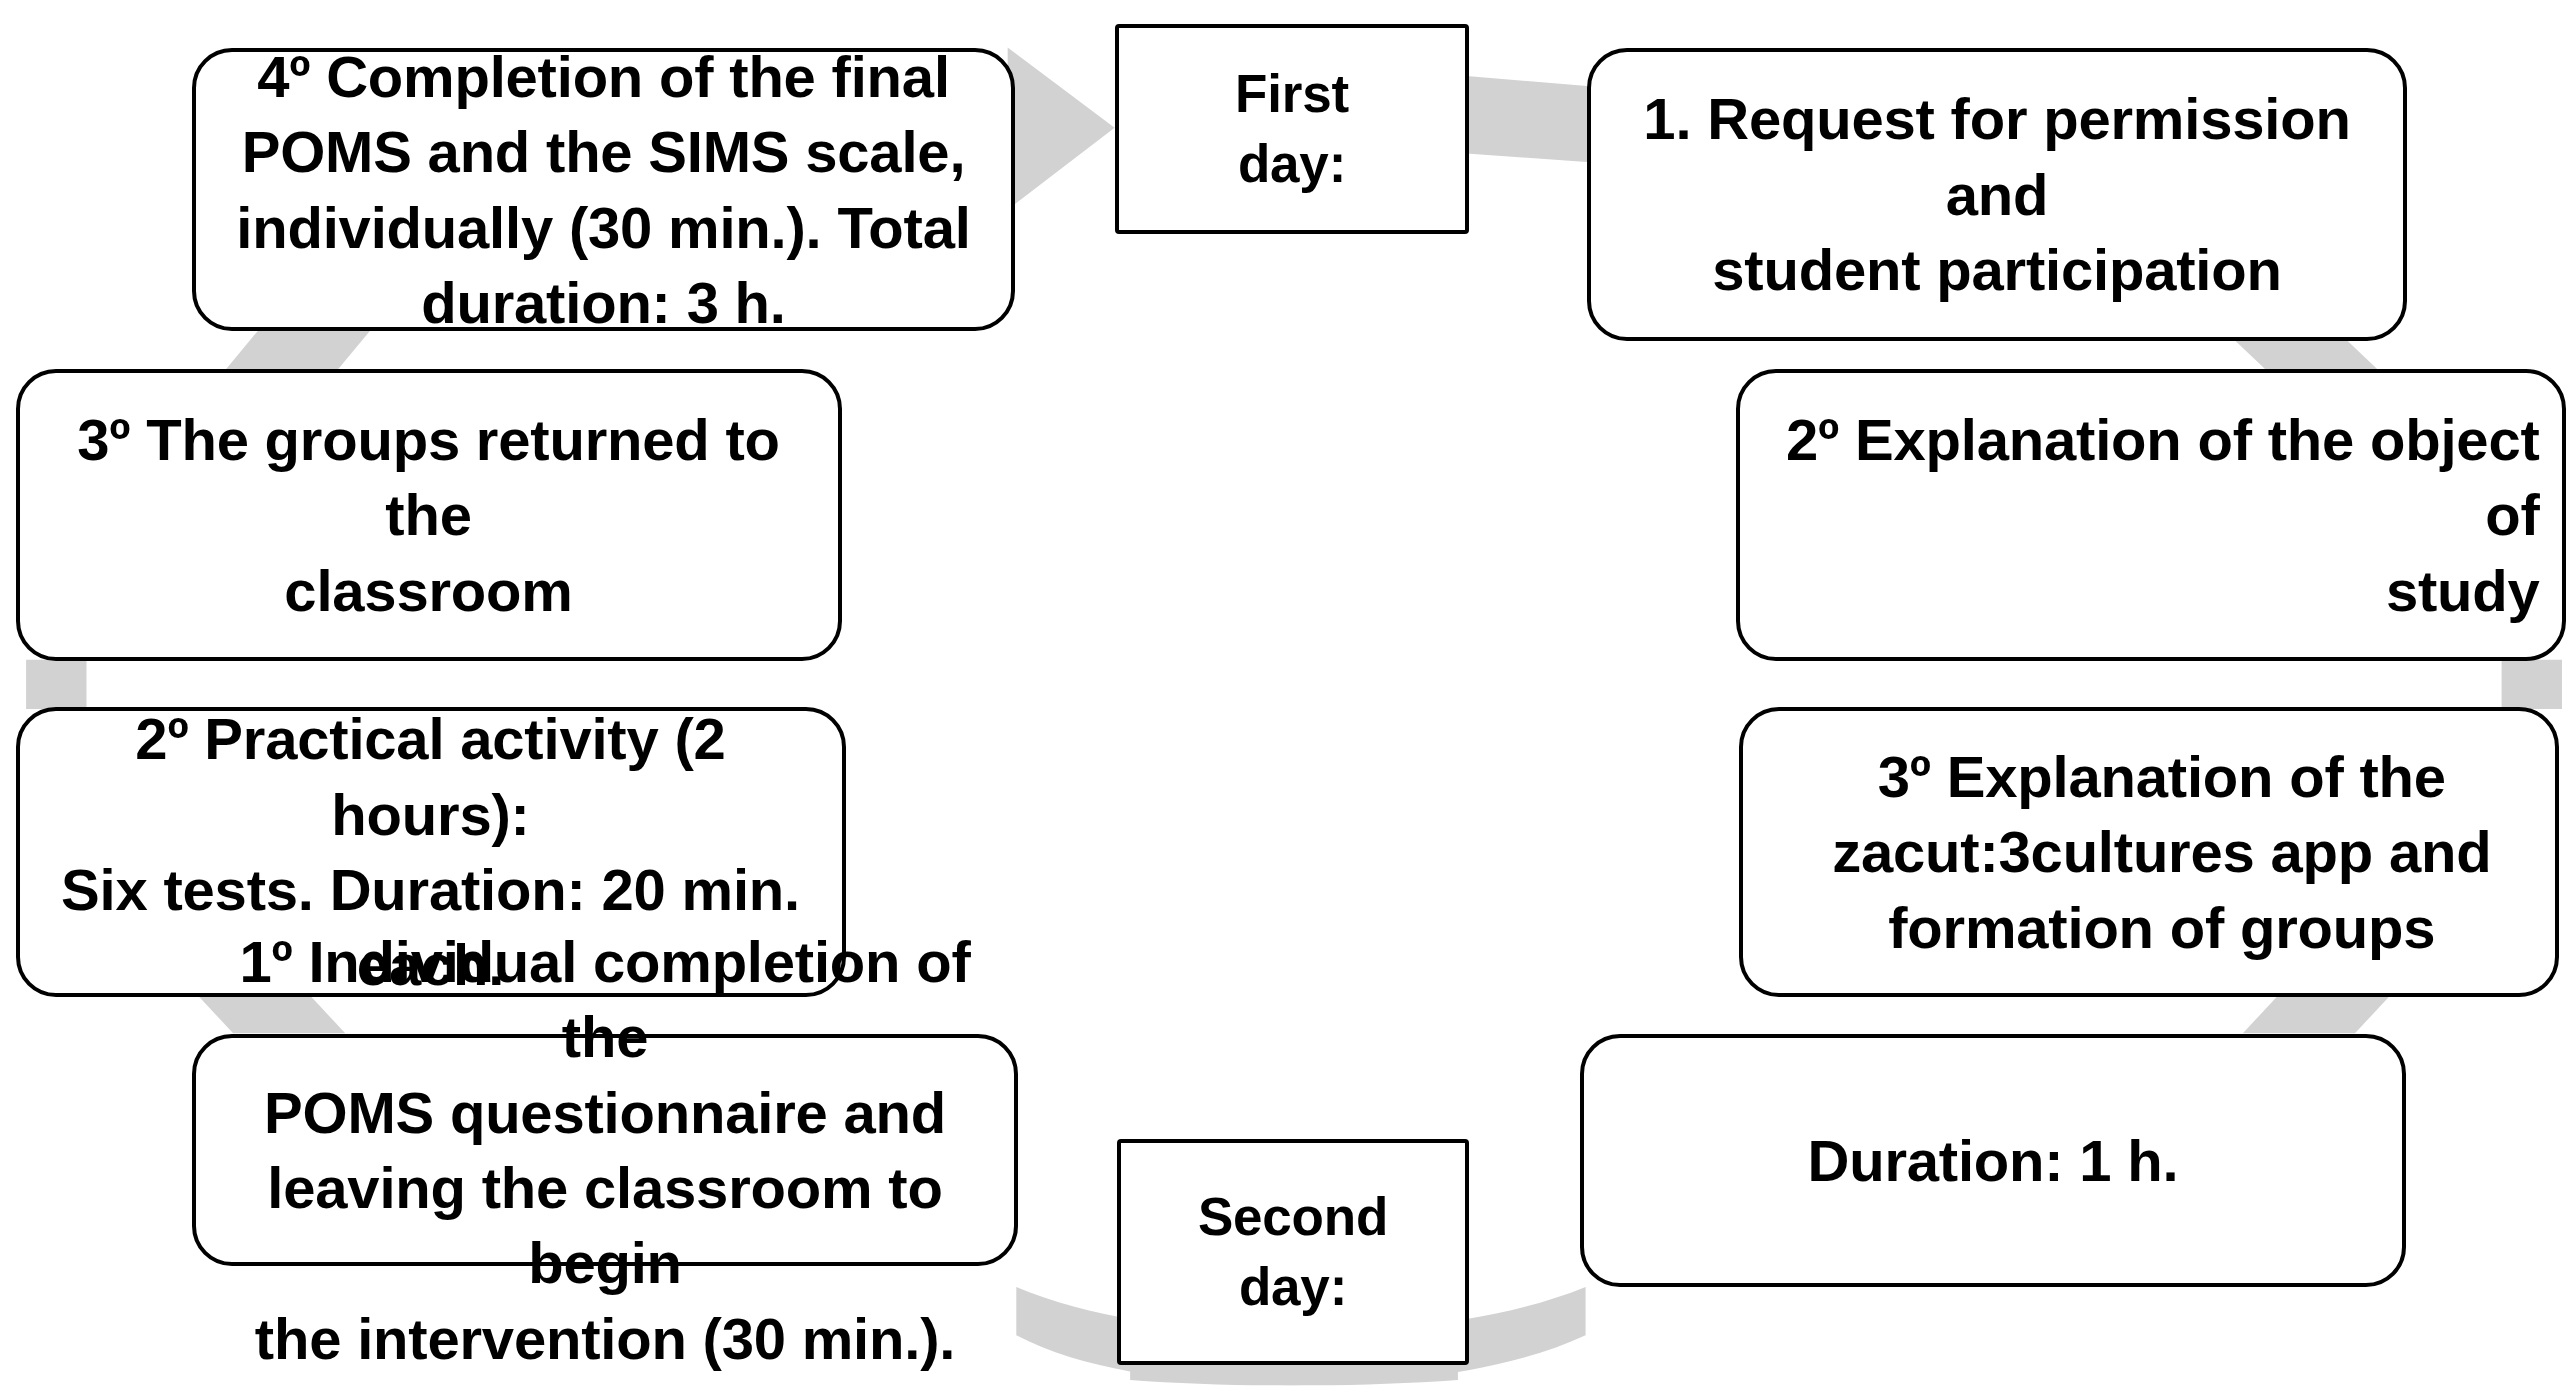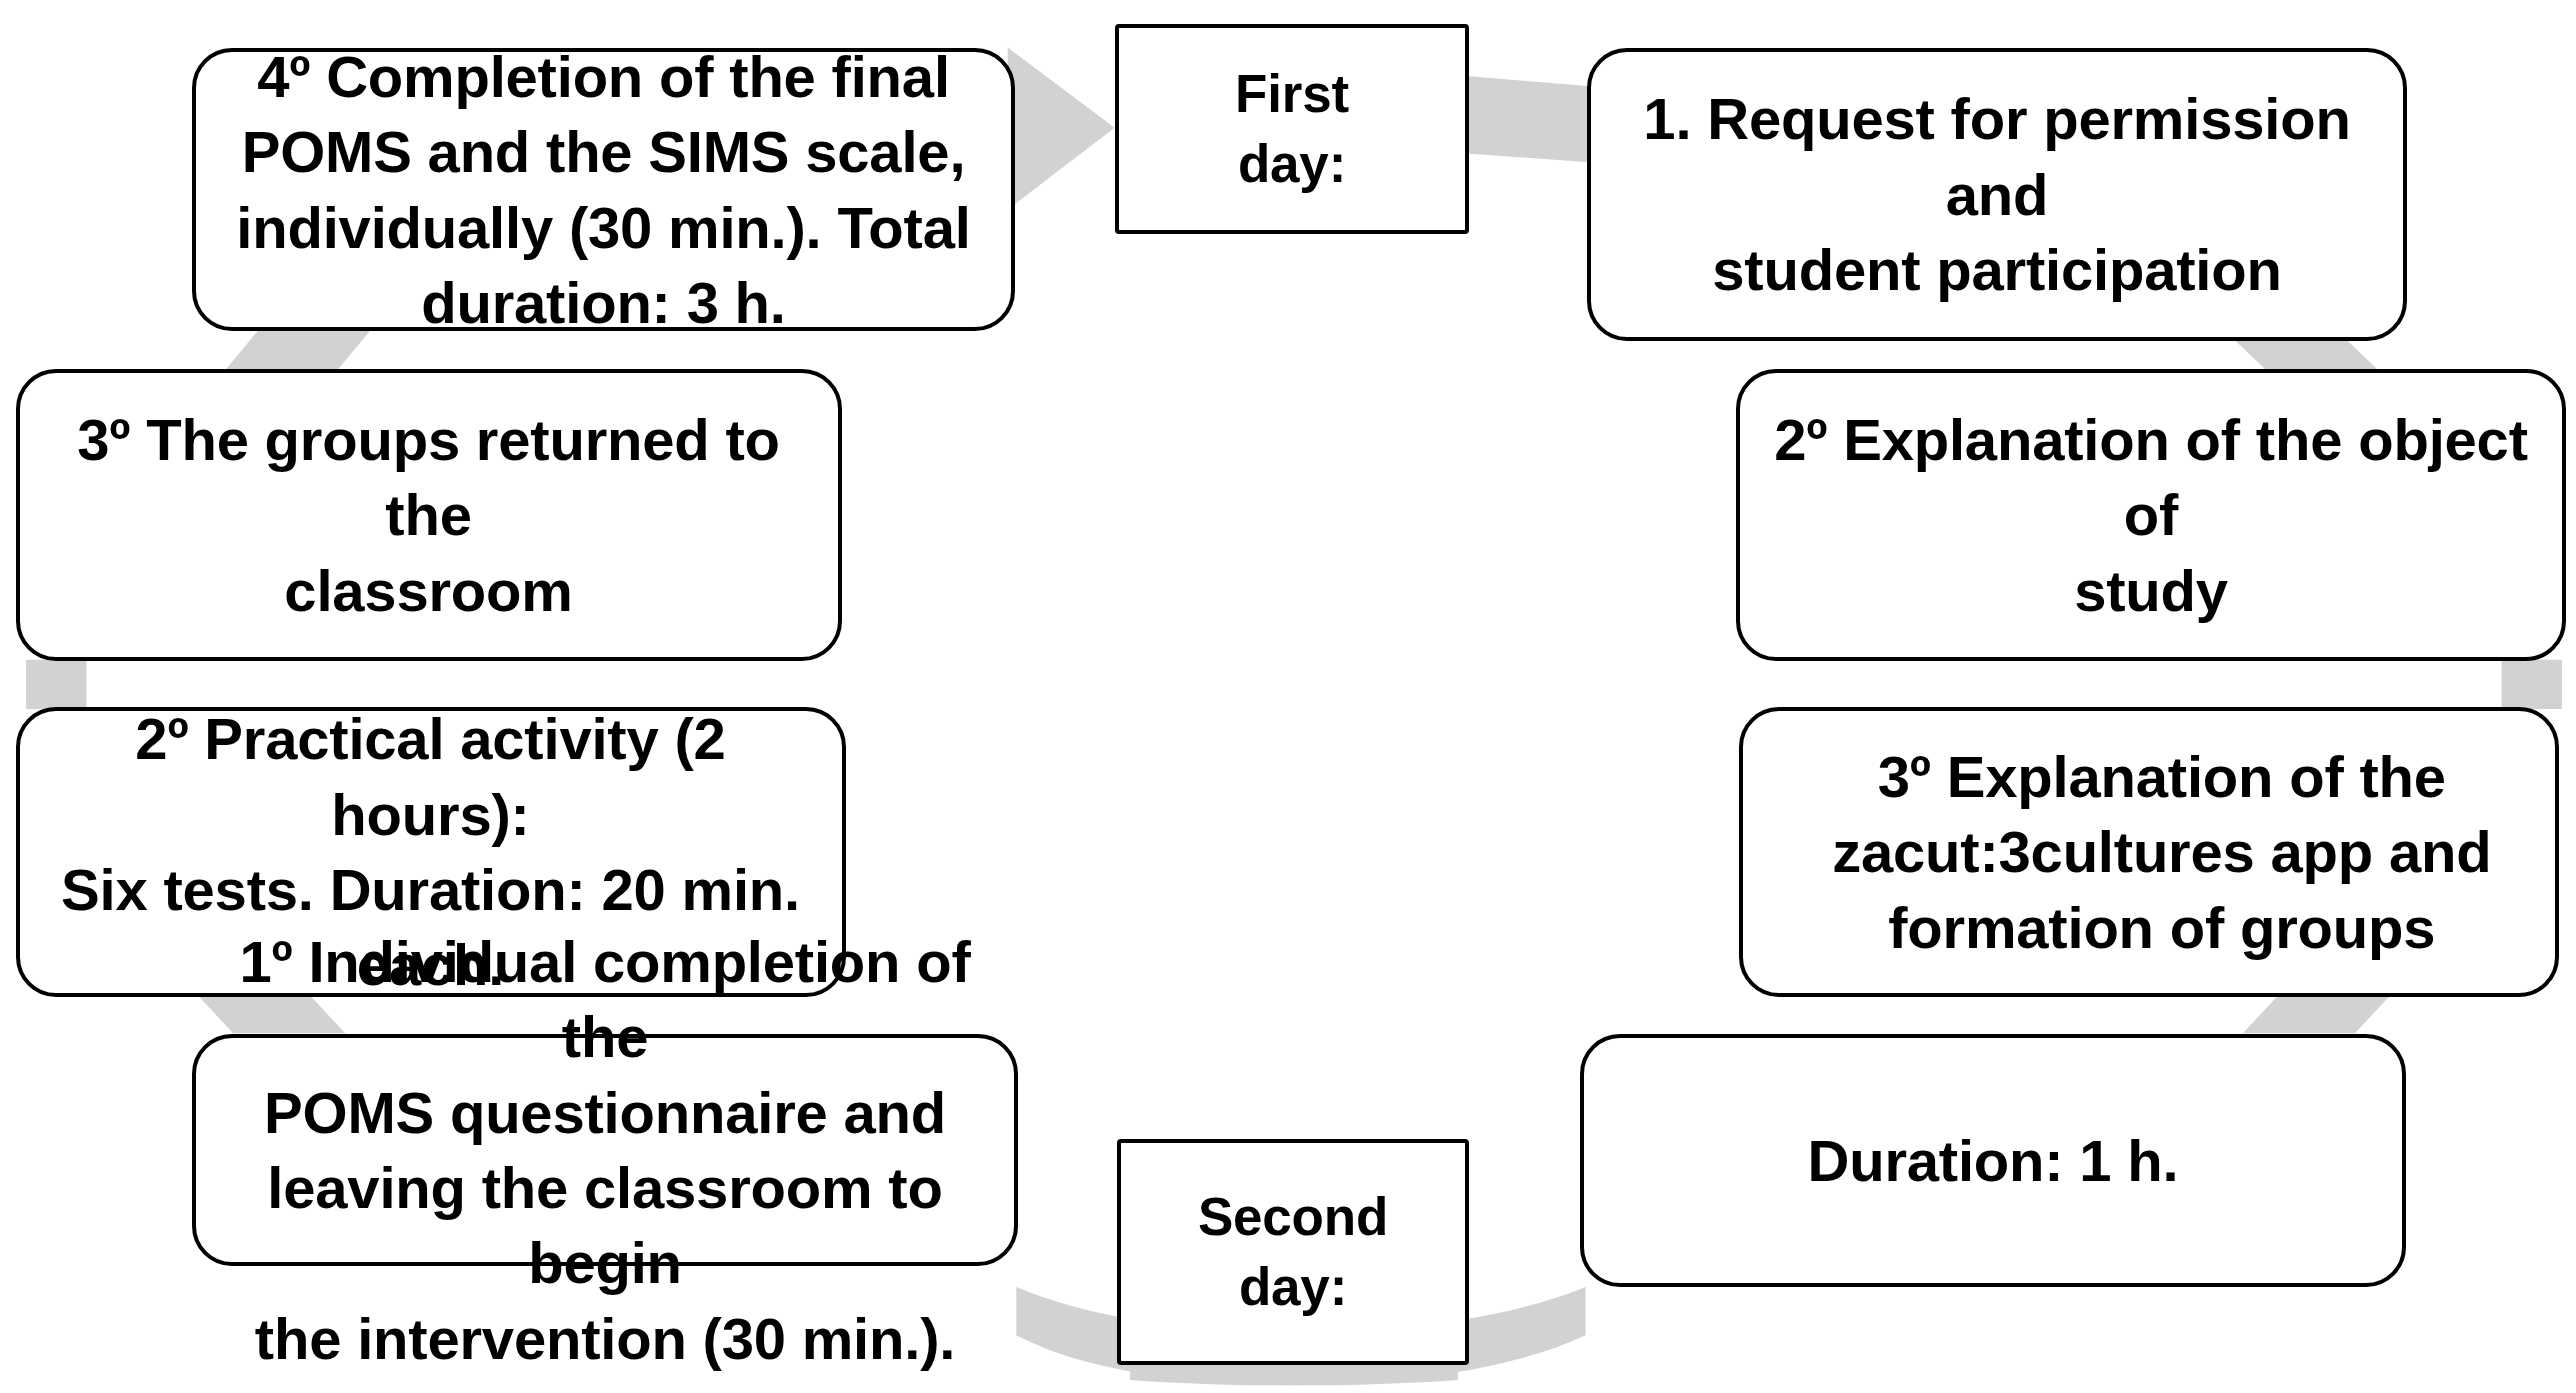--- a/index.html
+++ b/index.html
@@ -121,21 +121,21 @@
 POMS questionnaire and
 leaving the classroom to begin
 the intervention (30 min.).</span>
   </div>
 
   <div class="node" style="left:1587px; top:48px; width:820px; height:293px;">
     <span class="txt">1. Request for permission and
 student participation</span>
   </div>
 
-  <div class="node" style="left:1736px; top:369px; width:830px; height:292px;">
+  <div class="node" style="left:1736px; top:369px; width:830px; height:292px;text-align:right;">
     <span class="txt">2º Explanation of the object of
 study</span>
   </div>
 
   <div class="node" style="left:1739px; top:707px; width:820px; height:290px;padding-left:48px;">
     <span class="txt">3º Explanation of the
 zacut:3cultures app and
 formation of groups</span>
   </div>
 

